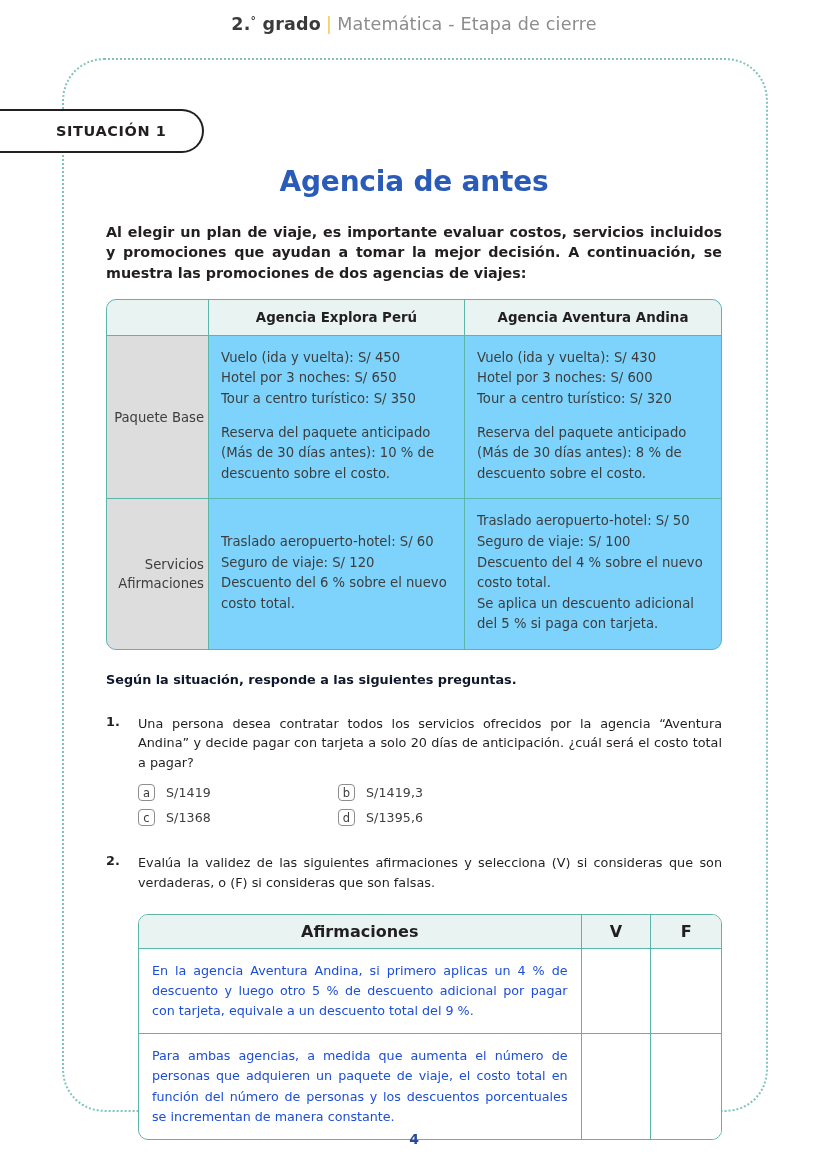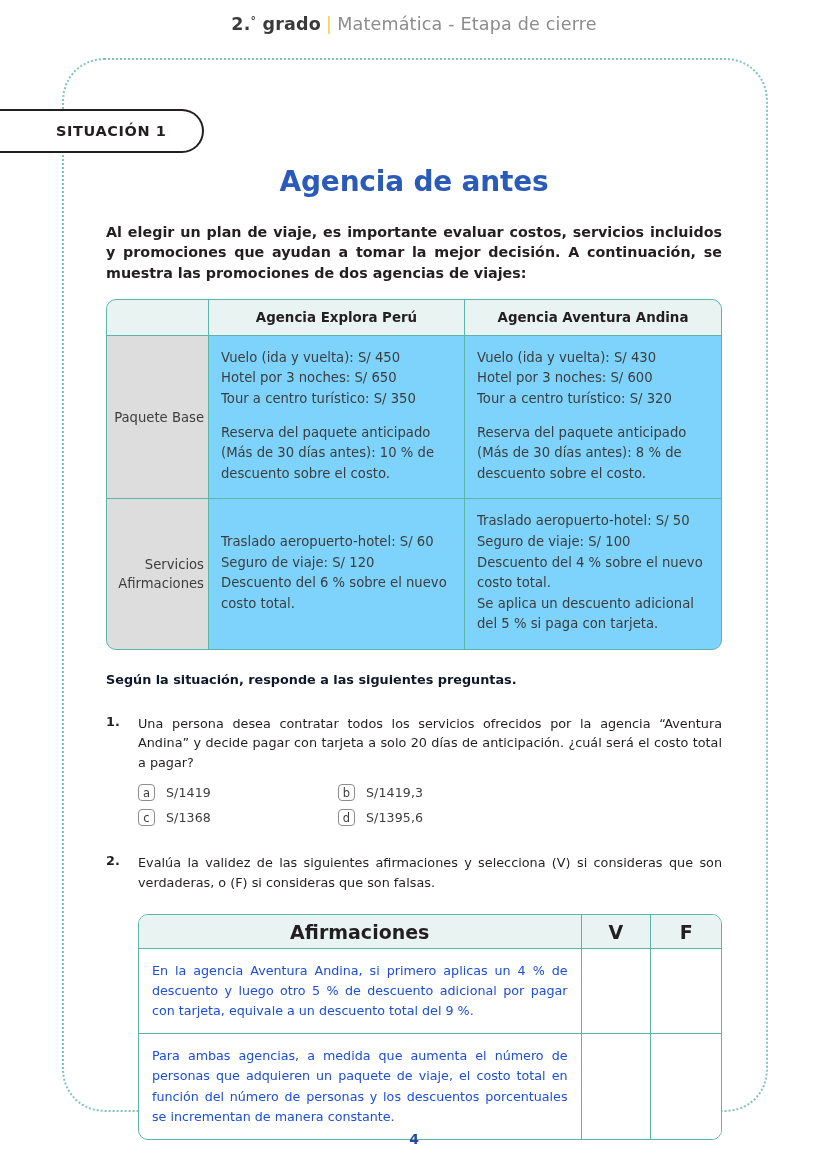--- a/index.html
+++ b/index.html
@@ -198,21 +198,21 @@
   }
   .vf-table th, .vf-table td {
     border-right: 1.6px solid #5bb5a8;
     border-bottom: 1.6px solid #5bb5a8;
   }
   .vf-table tr:last-child td { border-bottom: none; }
   .vf-table th:last-child, .vf-table td:last-child { border-right: none; }
   .vf-table thead th {
     background: #e9f4f2;
     height: 34px;
-    font-size: 19px;
+    font-size: 16px;
     font-weight: 700;
     text-align: center;
     color: #231f20;
   }
   .vf-col-stmt { width: 444px; }
   .vf-col-v { width: 70px; }
   .vf-col-f { width: 70px; }
   .vf-stmt {
     padding: 12px 13px;
     font-size: 12.7px;

